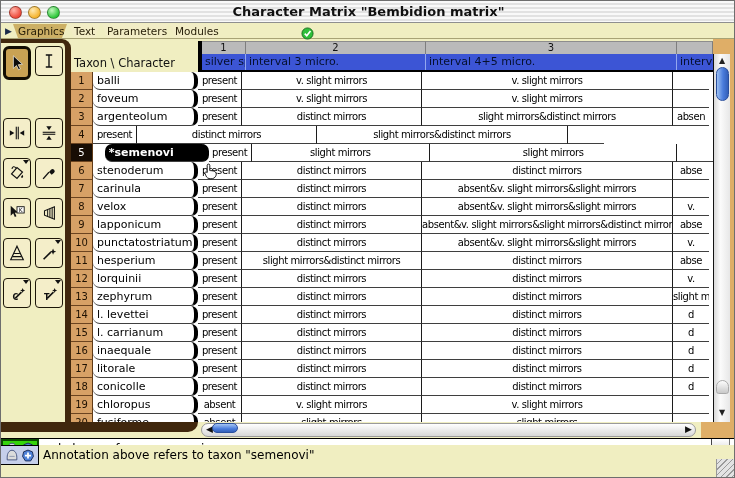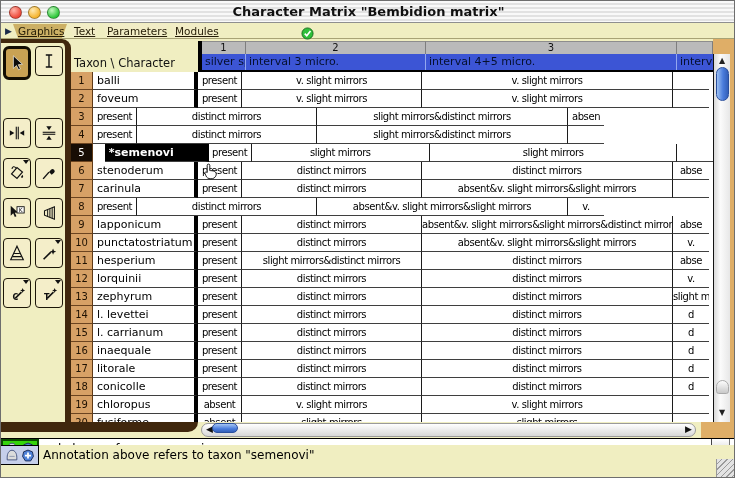--- a/index.html
+++ b/index.html
@@ -23,21 +23,21 @@
   .tl.grn{left:46px;background:radial-gradient(circle at 35% 30%,#c0f7bb,#2fc73b 70%);}
   
   .tabbar{position:absolute;left:0;top:22px;width:735px;height:16px;background:#f0eec1;
     border-bottom:1px solid #a8a375;}
   .tabscroll{position:absolute;left:4px;top:3px;font-size:9px;color:#1a2a4a;line-height:10px;}
   .tabs{position:absolute;left:12px;top:1px;display:flex;align-items:flex-start;}
   .tab{position:relative;height:0;border-top:14px solid #f2edc6;
     border-left:5px solid transparent;border-right:5px solid transparent;margin-right:2px;cursor:default;}
   .tab.active{border-top-color:#ccb065;}
   .tab > span{position:absolute;top:-14px;left:0;right:0;text-align:right;
-    font-size:10.5px;line-height:14px;color:#241c06;white-space:nowrap;text-decoration:underline;}
+    font-size:10.5px;line-height:14px;color:#241c06;white-space:nowrap;}
   .tabcheck{position:absolute;left:300px;top:2px;width:13px;height:13px;}
   
   .palette{position:absolute;left:0;top:38px;width:70px;height:393px;background:#f0eec1;
     border-top:4px solid #40270d;border-right:6px solid #40270d;border-top-right-radius:9px;}
   .toolgrid{position:absolute;left:2px;top:3px;width:60px;}
   .toolrow{display:flex;gap:4px;margin-bottom:10px;}
   .toolrow.first{margin-bottom:38px;}
   .tool{position:relative;width:28px;height:30px;background:#f4eec9;border:1px solid #1c1608;
     border-radius:4px;display:flex;align-items:center;justify-content:center;}
   .tool.selected{background:#c9a254;border:3px solid #120d02;border-radius:6px;height:34px;}
@@ -62,21 +62,21 @@
   .hcell:last-child{border-right:none;}
   .w1{width:44px;} .w2{width:180px;} .w3{width:251px;} .w4{width:36px;}
   
   .rows{position:absolute;left:70px;top:71px;width:642px;height:350px;overflow:hidden;background:#fff;}
   .mrow{display:flex;height:18px;}
   .numcell{width:22px;height:18px;background:#d7a166;border-right:1px solid #5f3a17;
     border-bottom:1px solid #6b4420;font-size:10px;line-height:17px;text-align:center;color:#201202;}
   .numcell.sel{background:#170d04;color:#fff;}
   .namecell{width:105px;height:18px;background:#fff;border-right:4px solid #000;
     border-bottom:1px solid #3f3f3f;font-size:11px;line-height:17px;padding-left:4px;
-    color:#000;white-space:nowrap;overflow:hidden;}
+    color:#000;white-space:nowrap;overflow:hidden;border-radius:7px;}
   .namecell.sel{background:#000;color:#fff;font-weight:bold;margin-left:12px;}
   .dcell{height:18px;background:#fff;border-right:1px solid #1c1c1c;border-bottom:1px solid #3f3f3f;
     font-size:10px;letter-spacing:-0.4px;line-height:17px;text-align:center;color:#000;
     white-space:nowrap;overflow:hidden;}
   .dcell.c4{border-right:none;}
   
   .vscroll{position:absolute;left:712px;top:53px;width:17px;height:368px;
     background:linear-gradient(90deg,#d9d9d9,#fbfbfb 40%,#e7e7e7);border-left:1px solid #111;}
   .vthumb{position:absolute;left:2px;top:13px;width:13px;height:34px;border-radius:7px;
     background:linear-gradient(90deg,#9cc0f2,#4a7cdc 55%,#335fb8);border:1px solid #2a4f9e;}
@@ -276,20 +276,21 @@
       <div class="mrow">
         <div class="numcell">2</div>
         <div class="namecell">foveum</div>
         <div class="dcell c1 w1">present</div>
         <div class="dcell c2 w2">v. slight mirrors</div>
         <div class="dcell c3 w3">v. slight mirrors</div>
         <div class="dcell c4 w4"></div>
       </div>
       <div class="mrow">
         <div class="numcell">3</div>
+        <div class="namecell">argenteolum</div>
         <div class="dcell c1 w1">present</div>
         <div class="dcell c2 w2">distinct mirrors</div>
         <div class="dcell c3 w3">slight mirrors&amp;distinct mirrors</div>
         <div class="dcell c4 w4">absen</div>
       </div>
       <div class="mrow">
         <div class="numcell">4</div>
         <div class="dcell c1 w1">present</div>
         <div class="dcell c2 w2">distinct mirrors</div>
         <div class="dcell c3 w3">slight mirrors&amp;distinct mirrors</div>
@@ -314,20 +315,21 @@
       <div class="mrow">
         <div class="numcell">7</div>
         <div class="namecell">carinula</div>
         <div class="dcell c1 w1">present</div>
         <div class="dcell c2 w2">distinct mirrors</div>
         <div class="dcell c3 w3">absent&amp;v. slight mirrors&amp;slight mirrors</div>
         <div class="dcell c4 w4"></div>
       </div>
       <div class="mrow">
         <div class="numcell">8</div>
+        <div class="namecell">velox</div>
         <div class="dcell c1 w1">present</div>
         <div class="dcell c2 w2">distinct mirrors</div>
         <div class="dcell c3 w3">absent&amp;v. slight mirrors&amp;slight mirrors</div>
         <div class="dcell c4 w4">v.</div>
       </div>
       <div class="mrow">
         <div class="numcell">9</div>
         <div class="namecell">lapponicum</div>
         <div class="dcell c1 w1">present</div>
         <div class="dcell c2 w2">distinct mirrors</div>

